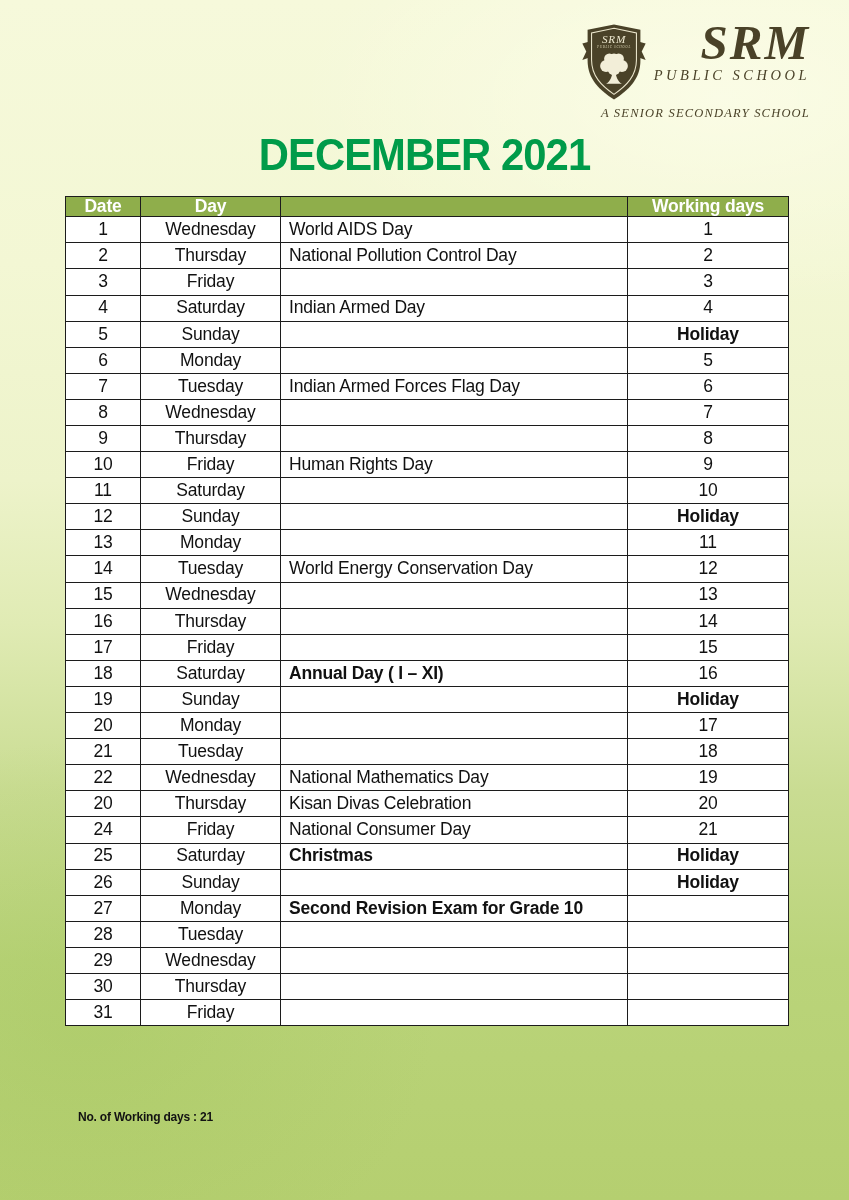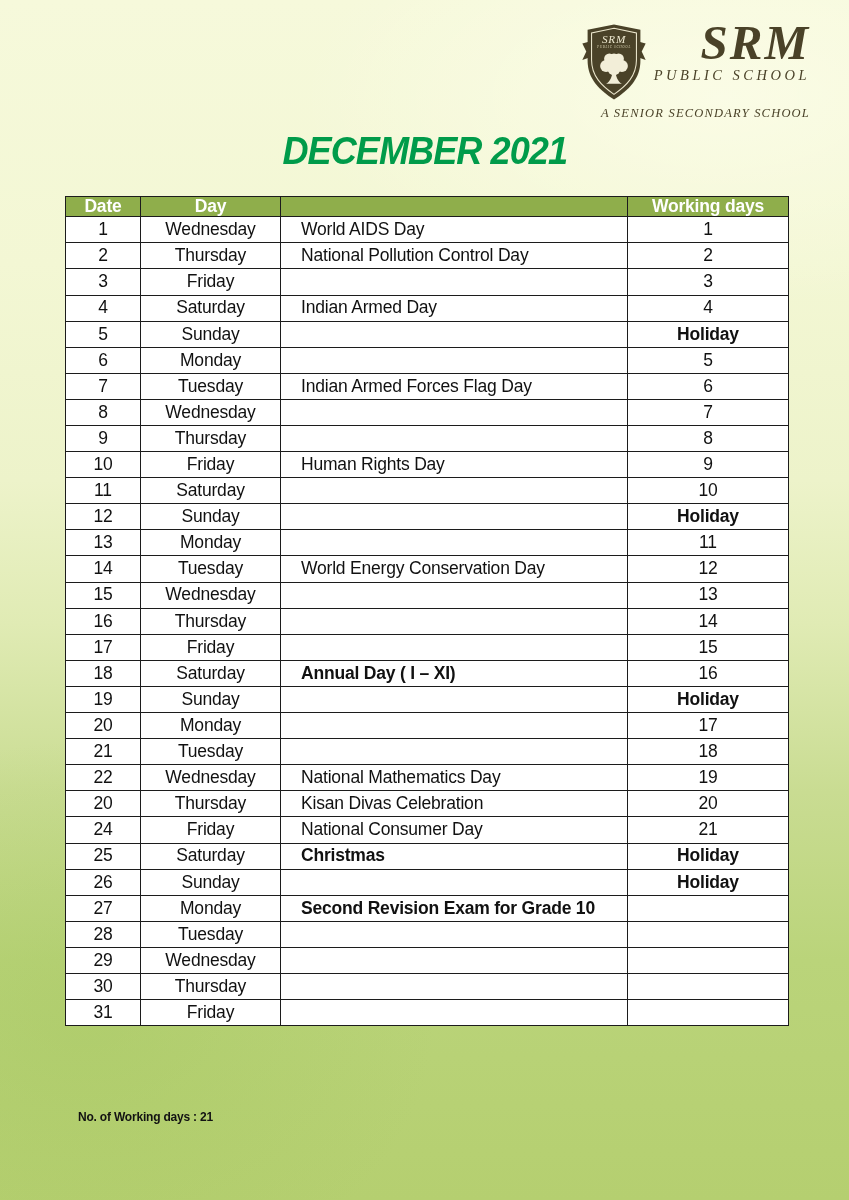--- a/index.html
+++ b/index.html
@@ -62,24 +62,23 @@
   }
 
   
   .month-title {
     position: absolute;
     top: 130px;
     left: 0;
     width: 100%;
     text-align: center;
     color: #009b4a;
-    font-size: 38px;
+    font-size: 44px;
     font-weight: bold;
     letter-spacing: -1px;
-    font-style: italic;
   }
   .month-title span { display: inline-block; transform: scaleX(0.95); }
 
   
   table.calendar {
     position: absolute;
     top: 196px;
     left: 65px;
     width: 723px;
     border-collapse: collapse;
@@ -102,21 +101,21 @@
     white-space: nowrap;
   }
   table.calendar th {
     background: #8fae4b;
     color: #ffffff;
     font-weight: bold;
     text-align: center;
     height: 19px;
   }
   td.c-date, td.c-day, td.c-working { text-align: center; }
-  td.c-event { text-align: left; padding-left: 20px; }
+  td.c-event { text-align: left; padding-left: 8px; }
   .bold { font-weight: bold; }
 
   
   .footer-note {
     position: absolute;
     top: 1110px;
     left: 78px;
     font-size: 12px;
     font-weight: bold;
     color: #121212;

